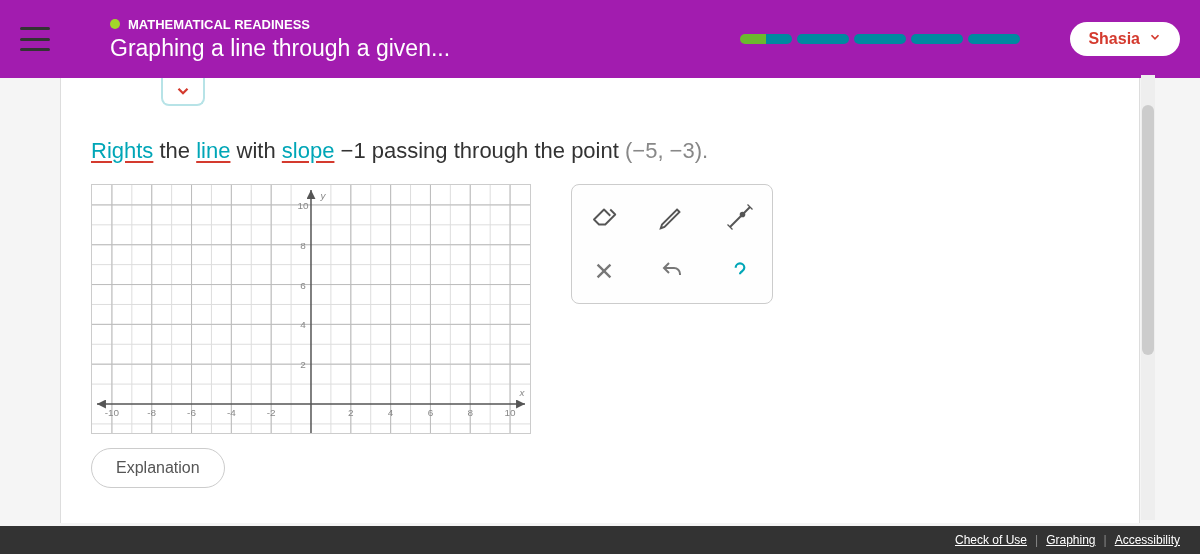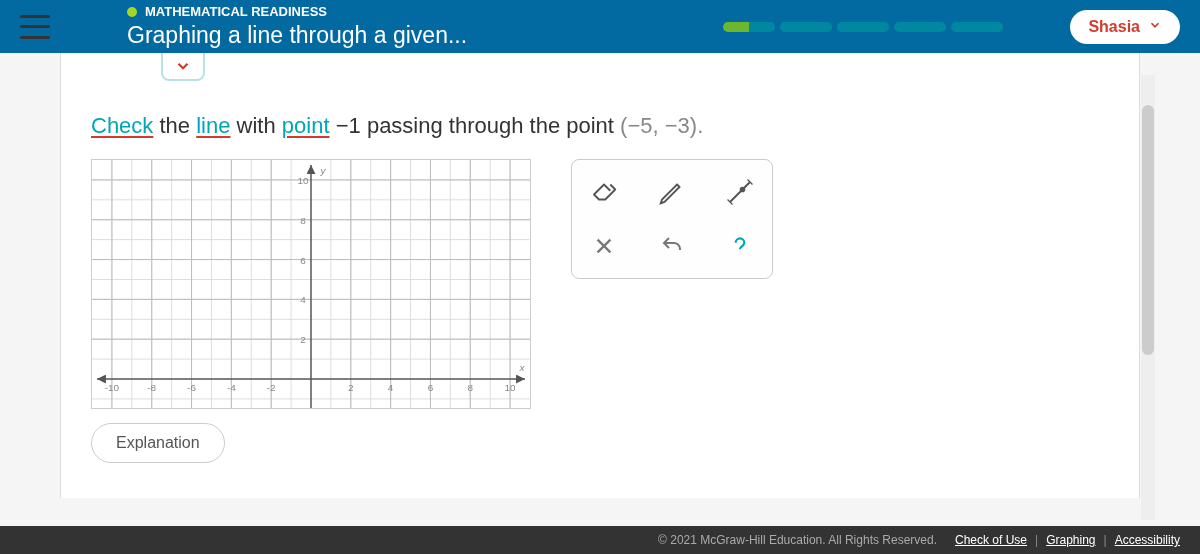--- a/index.html
+++ b/index.html
@@ -5,26 +5,26 @@
   * { box-sizing: border-box; margin: 0; padding: 0; }
   body {
     font-family: Arial, Helvetica, sans-serif;
     background: #f5f5f5;
     width: 1200px;
     height: 554px;
     overflow: hidden;
     position: relative;
   }
   .header {
-    background: #0369a1;
-    height: 53px;
+    background: #a21caf;
+    height: 78px;
     display: flex;
     align-items: center;
     padding: 0 20px;
-    gap: 37px;
+    gap: 20px;
   }
   .hamburger {
     width: 30px;
     height: 24px;
     display: flex;
     flex-direction: column;
     justify-content: space-between;
     cursor: pointer;
   }
   .hamburger span {
@@ -261,25 +261,25 @@
 </div>
 
 <div class="main-panel">
   <div class="tab-indicator">
     <svg width="18" height="18" viewBox="0 0 24 24" fill="none" stroke-width="3">
         <polyline points="6 9 12 15 18 9"></polyline>
       </svg>
   </div>
 
   <div class="problem-text">
-    <span class="word-underline">Check</span>
+    <span class="word-underline">Rights</span>
     <span>the</span>
     <span class="word-underline">line</span>
     <span>with</span>
-    <span class="word-underline">point</span>
+    <span class="word-underline">slope</span>
     <span>−1</span>
     <span>passing through the point</span>
     <span class="point-coord">(−5, −3).</span>
   </div>
 
   <div class="content-row">
     <div class="graph-box">
       <svg class="graph-canvas" viewBox="0 0 440 480">
 
         <g stroke="#ddd" stroke-width="1">
@@ -414,19 +414,18 @@
   <div class="bottom-buttons">
     <div class="btn-pill btn-explanation">Explanation</div>
   </div>
 </div>
 
 <div class="scrollbar-track">
   <div class="scrollbar-thumb"></div>
 </div>
 
 <div class="footer">
-  <span class="footer-copy">© 2021 McGraw-Hill Education. All Rights Reserved.</span>
   <span class="footer-link">Check of Use</span>
   <span class="footer-sep">|</span>
   <span class="footer-link">Graphing</span>
   <span class="footer-sep">|</span>
   <span class="footer-link">Accessibility</span>
 </div>
 
 </body></html>

